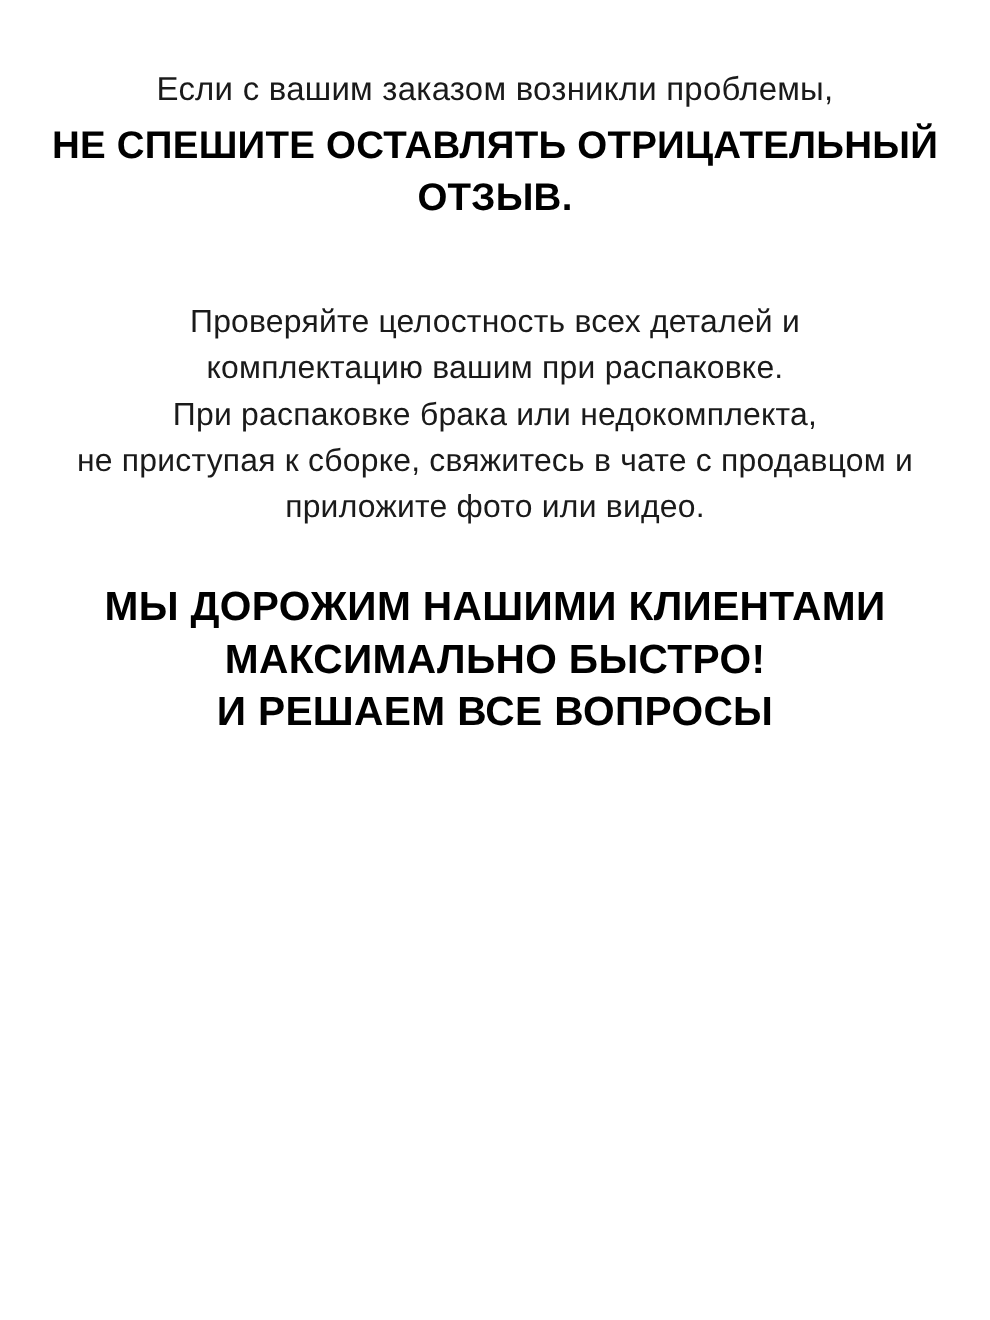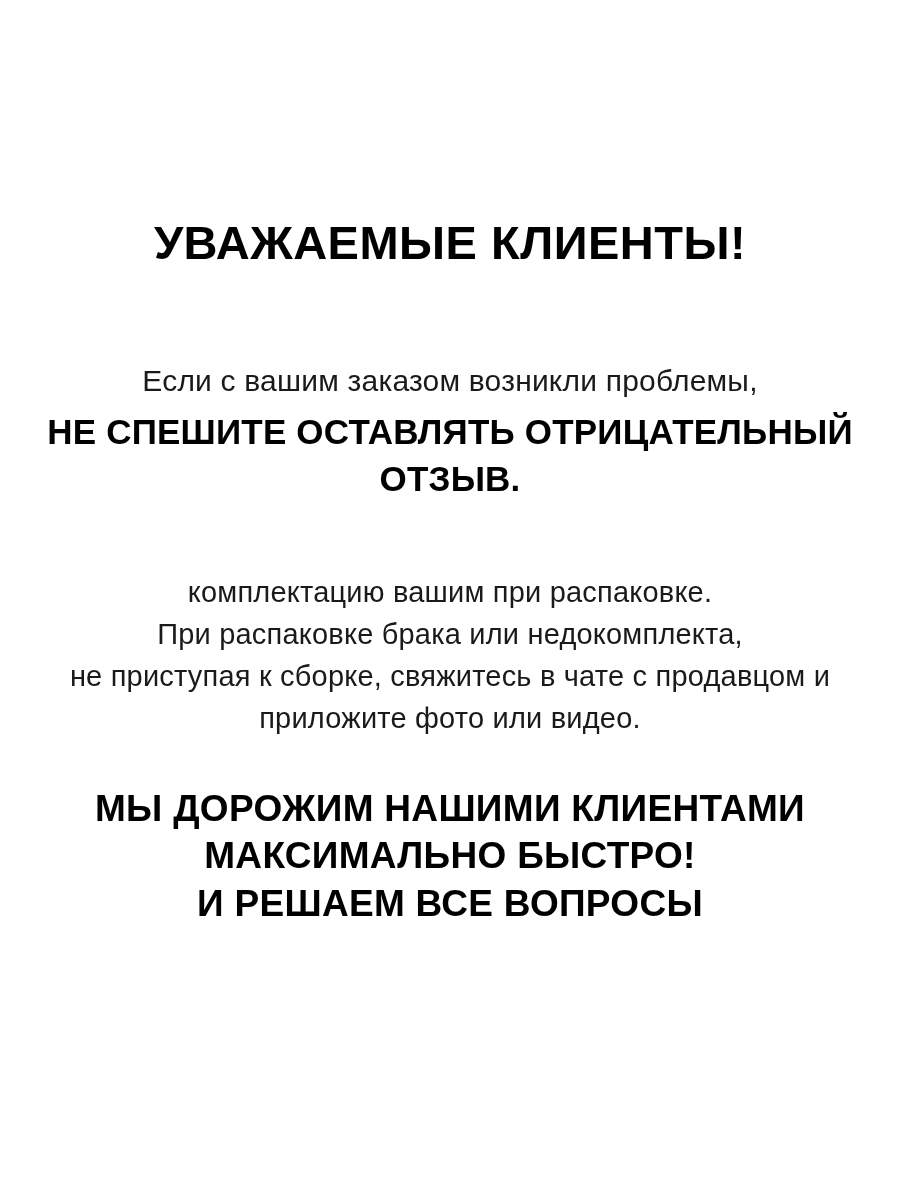--- a/index.html
+++ b/index.html
@@ -70,28 +70,28 @@
     line-height: 1.28;
     color: #000000;
     letter-spacing: 0.3px;
   }
 </style>
 </head>
 <body>
 
 <div class="page">
 
-  <h1 class="headline">УВАЖАЕМЫЕ КЛИЕНТЫ!</h1>
 
   <div class="block intro">
     <div class="line-light">Если с вашим заказом возникли проблемы,</div>
     <div class="line-bold">НЕ СПЕШИТЕ ОСТАВЛЯТЬ ОТРИЦАТЕЛЬНЫЙ ОТЗЫВ.</div>
   </div>
 
   <div class="block instructions">
+    <div class="line-light">Проверяйте целостность всех деталей и</div>
     <div class="line-light">комплектацию вашим при распаковке.</div>
     <div class="line-light">При распаковке брака или недокомплекта,</div>
     <div class="line-light">не приступая к сборке, свяжитесь в чате с продавцом и</div>
     <div class="line-light">приложите фото или видео.</div>
   </div>
 
   <div class="block closing">
     <div class="closing-line">МЫ ДОРОЖИМ НАШИМИ КЛИЕНТАМИ</div>
     <div class="closing-line">МАКСИМАЛЬНО БЫСТРО!</div>
     <div class="closing-line">И РЕШАЕМ ВСЕ ВОПРОСЫ</div>

